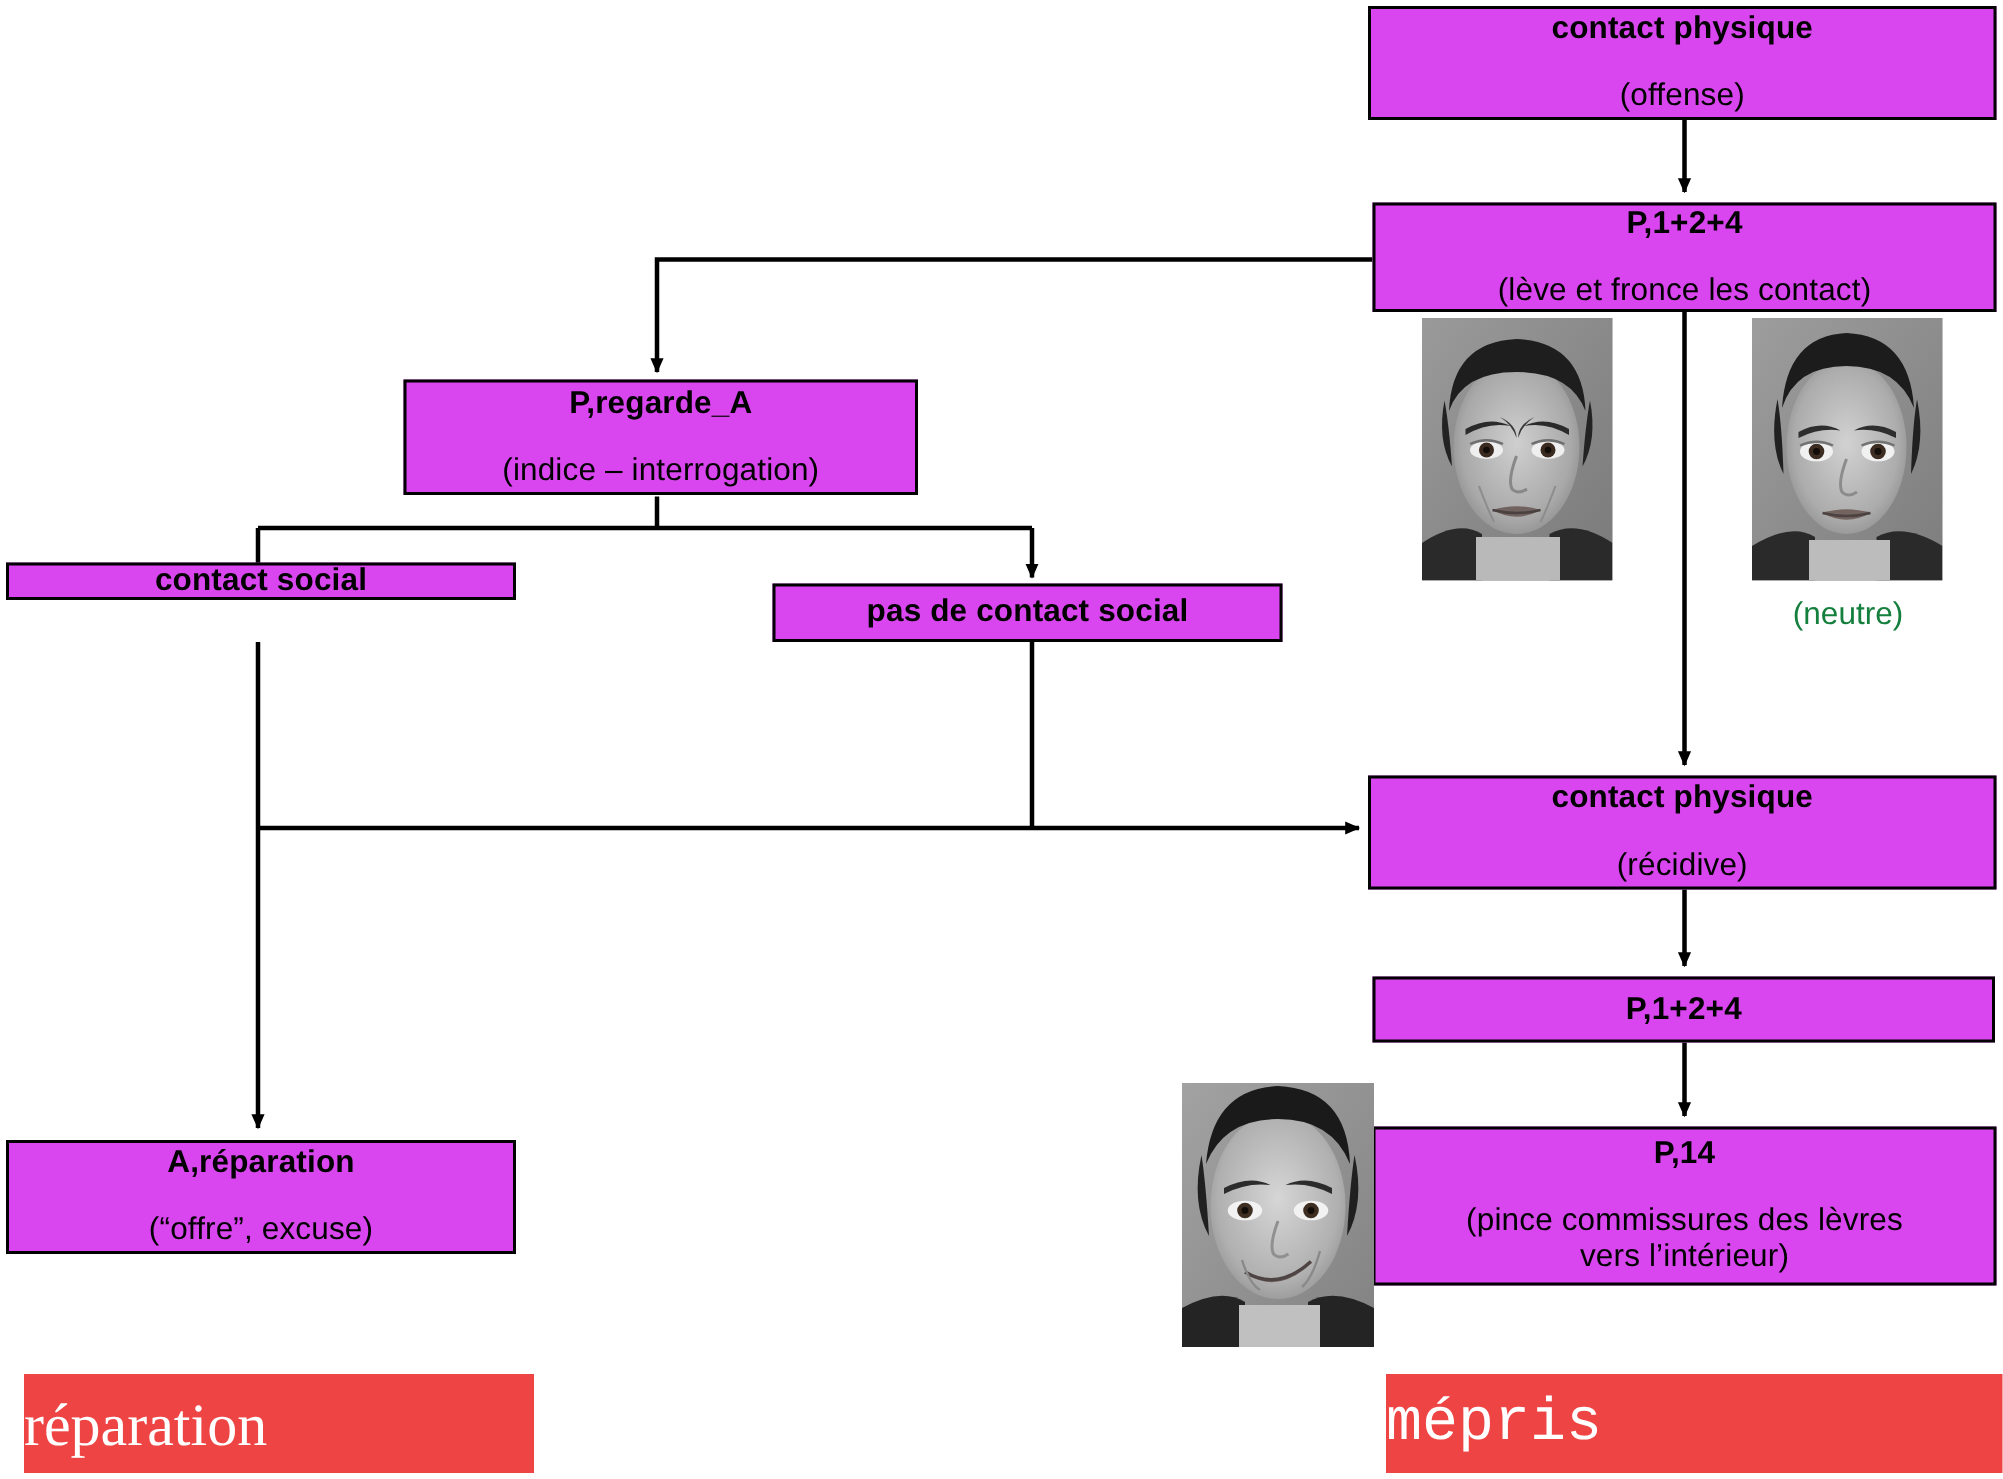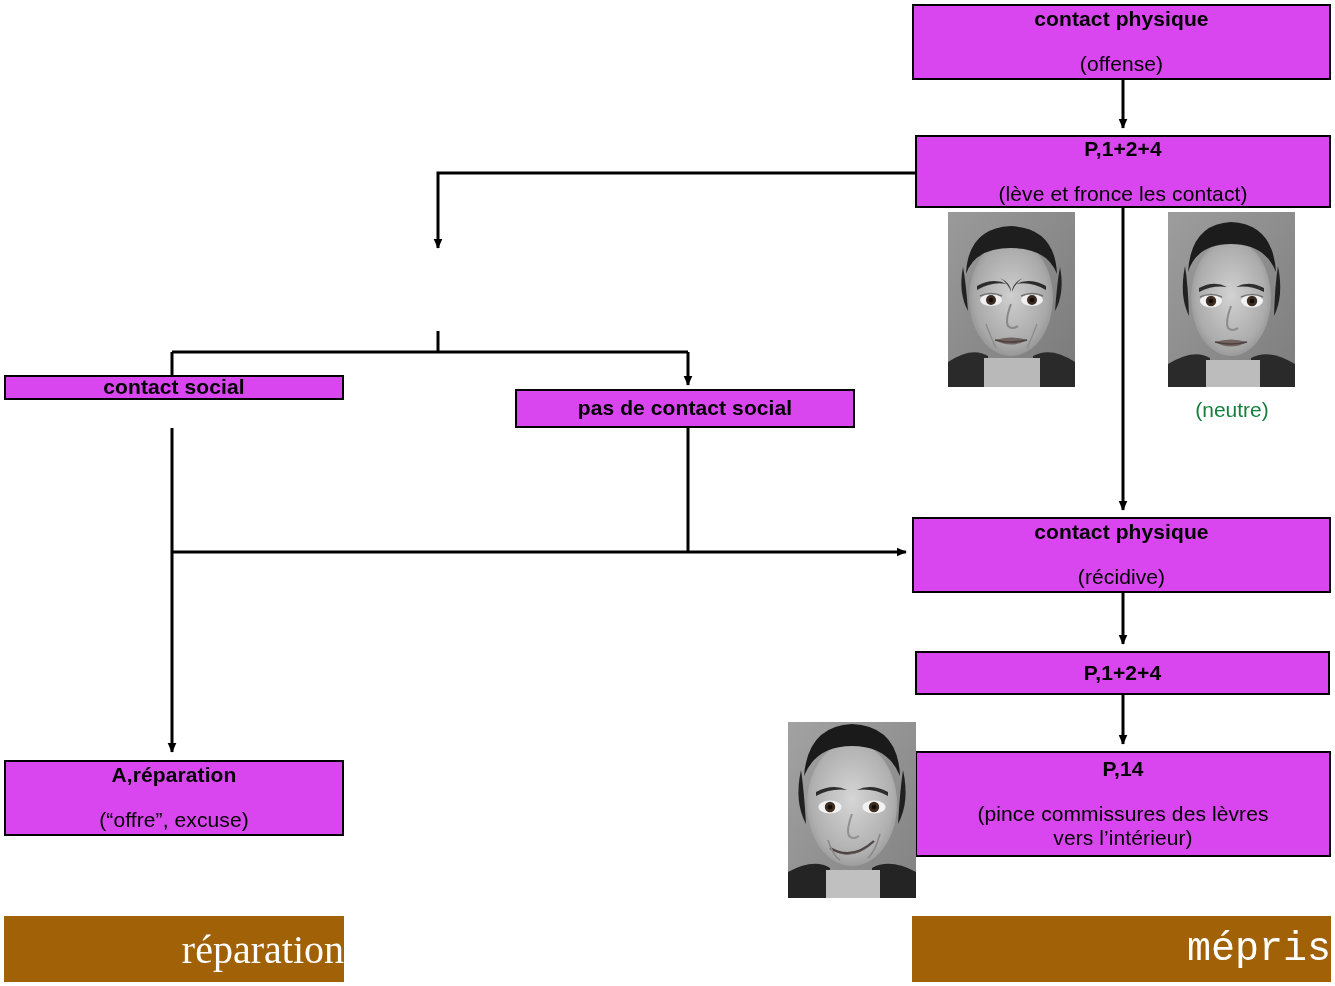--- a/index.html
+++ b/index.html
@@ -6,23 +6,23 @@
   body{width:1335px;height:986px;position:relative;overflow:hidden;
        font-family:"Liberation Sans",sans-serif;color:#000;}
   #canvas{position:absolute;inset:0;width:1335px;height:986px;}
 
   .node{position:absolute;box-sizing:border-box;border:2.5px solid #000;
         background:#d946ef;display:flex;flex-direction:column;align-items:center;
         justify-content:center;text-align:center;line-height:1.18;z-index:5;}
   .node .t1{font-weight:bold;font-size:21px;letter-spacing:.1px;}
   .node .t2{font-weight:normal;font-size:21px;letter-spacing:.1px;margin-top:20px;}
 
-  .banner{position:absolute;background:#a16207;color:#fff;display:flex;
-          align-items:center;justify-content:flex-end;
-          font-family:"Liberation Serif",serif;font-size:40px;z-index:6;}
+  .banner{position:absolute;background:#ef4444;color:#fff;display:flex;
+          align-items:center;justify-content:flex-start;
+          font-family:"Liberation Serif",serif;font-size:40px;z-index:6;margin-left:12px;}
 
   .plainlabel{position:absolute;font-size:21px;color:#15803d;z-index:7;}
 
   .photo{position:absolute;z-index:8;overflow:hidden;background:#8d8d8d;}
   .photo svg{display:block;width:100%;height:100%;}
 
   svg.wires{position:absolute;left:0;top:0;width:1335px;height:986px;
             z-index:2;pointer-events:none;}
 </style>
 </head>
@@ -179,20 +179,24 @@
   <div class="node" style="left:912px;top:4px;width:419px;height:76px;">
     <span class="t1">contact physique</span>
     <span class="t2">(offense)</span>
   </div>
 
   <div class="node" style="left:915px;top:135px;width:416px;height:73px;">
     <span class="t1">P,1+2+4</span>
     <span class="t2">(lève et fronce les contact)</span>
   </div>
 
+  <div class="node" style="left:269px;top:253px;width:343px;height:77px;">
+    <span class="t1">P,regarde_A</span>
+    <span class="t2">(indice – interrogation)</span>
+  </div>
 
   <div class="node" style="left:4px;top:375px;width:340px;height:25px;">
     <span class="t1">contact social</span>
   </div>
 
   <div class="node" style="left:515px;top:389px;width:340px;height:39px;">
     <span class="t1">pas de contact social</span>
   </div>
 
   <div class="node" style="left:912px;top:517px;width:419px;height:76px;">

